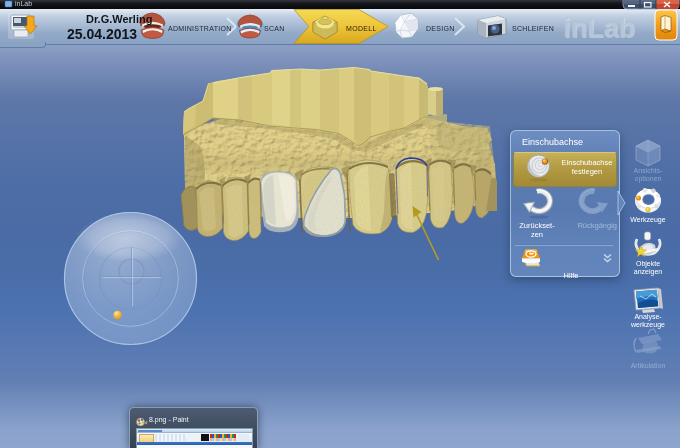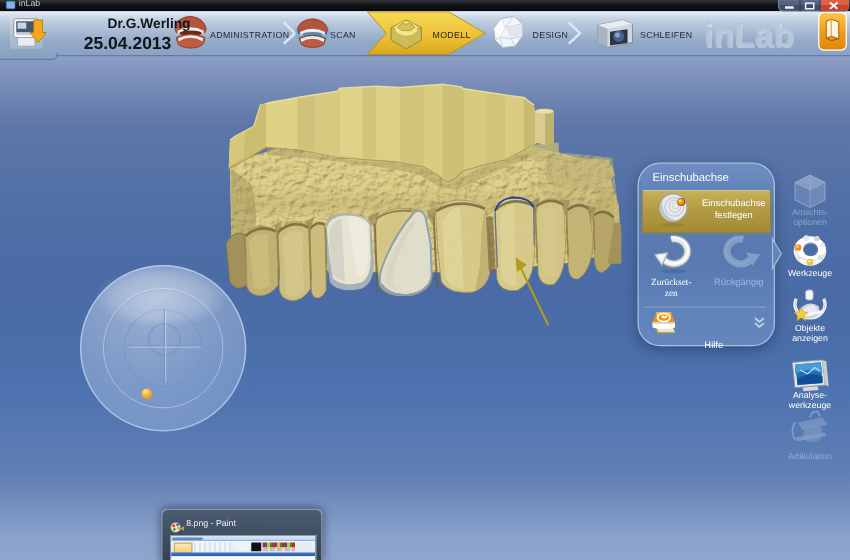--- a/index.html
+++ b/index.html
@@ -10,29 +10,29 @@
   
   #titlebar{left:0;top:0;width:680px;height:9px;background:linear-gradient(to bottom,#33363c 0%,#15161a 40%,#08090c 100%);}
   #titlebar .tname{position:absolute;left:15px;top:0px;color:#c2cbd4;font-size:7px;}
   
   #toolbar{left:0;top:9px;width:680px;height:35px;
     background:linear-gradient(to bottom,#e6edf5 0%,#c3d1e2 18%,#a9bcd4 45%,#92a9c7 70%,#8ba3c3 100%);
     border-bottom:1px solid #5f7dab;}
   #usertab{left:0;top:42px;width:45px;height:5px;background:#8ba3c3;border-bottom:1px solid #5f7dab;border-right:1px solid #5f7dab;border-bottom-right-radius:4px;}
   .navtxt{position:absolute;font-size:7px;color:#1c2430;letter-spacing:0.3px;}
   
-  #panel{left:510px;top:130px;width:108px;height:145px;border-radius:18px;
+  #panel{left:510px;top:130px;width:108px;height:145px;border-radius:6px;
     background:linear-gradient(to bottom,#6e8ec2 0%,#5b7cb2 25%,#587ab0 55%,#6083ba 80%,#6486bc 100%);
     border:1px solid rgba(205,225,245,0.65);box-shadow:0 3px 10px rgba(10,25,50,0.35);}
   #panel .hdr{position:absolute;left:11px;top:6px;color:#fff;font-size:9px;}
   #orange-row{position:absolute;left:2px;top:21px;width:102px;height:33px;border-radius:3px;
     background:linear-gradient(to bottom,#c6b058 0%,#b29b42 45%,#a28a36 100%);
     border:1px solid #96812e;border-top-color:#d9c77c;}
   .prow-label{position:absolute;color:#fff;font-size:7.5px;text-align:center;line-height:9px;}
-  .disabled-label{color:rgba(215,230,248,0.55);}
+  .disabled-label{color:rgba(215,230,248,0.55);text-align:right;}
   
   .sb-label{position:absolute;width:70px;text-align:center;color:#fff;font-size:7px;line-height:8px;}
   .sb-dis{color:rgba(190,210,235,0.55);}
   
   #preview{left:129px;top:407px;width:127px;height:41px;border-radius:5px 5px 0 0;
     background:linear-gradient(to bottom,rgba(74,89,108,0.96),rgba(47,60,76,0.96));
     border:1px solid rgba(160,178,198,0.8);border-bottom:none;box-shadow:0 0 8px rgba(0,10,30,0.5);}
   #preview .ptitle{position:absolute;left:19px;top:8px;color:#f0f4f8;font-size:7px;}
   #pthumb{position:absolute;left:6px;top:20px;width:115px;height:21px;background:#dce8f4;border:1px solid #8899aa;}
 </style>
@@ -349,21 +349,21 @@
       <path d="M102 276.5 L161 276.5 M131.5 247 L131.5 306" stroke="#7290c0" stroke-width="1.1" opacity="0.6"></path>
       <path d="M103 277.6 L161 277.6 M132.6 248 L132.6 306" stroke="#eef5fd" stroke-width="0.9" opacity="0.45"></path>
       <circle cx="117.5" cy="315" r="4.2" fill="url(#ballg)"></circle>
     </g>
   </svg>
 
   <div id="panel" class="abs">
     <div class="hdr">Einschubachse</div>
     <div id="orange-row"></div>
     <div class="prow-label" style="left:50px;top:27px;width:52px;">Einschubachse<br>festlegen</div>
-    <div class="prow-label" style="left:0px;top:90px;width:52px;font-family:Liberation Serif, serif;">Zurückset-<br>zen</div>
+    <div class="prow-label" style="left:0px;top:90px;width:52px;">Zurückset-<br>zen</div>
     <div class="prow-label disabled-label" style="left:54px;top:90px;width:52px;">Rückgängig</div>
     <div style="position:absolute;left:4px;top:113px;width:98px;border-top:1px solid rgba(90,115,160,0.45);border-bottom:1px solid rgba(220,235,250,0.35);"></div>
     <div class="prow-label" style="left:40px;top:140px;width:40px;">Hilfe</div>
     <svg style="position:absolute;left:-10px;top:0;" width="130" height="145" viewBox="-10 0 130 145">
 
       <path d="M107 60 L114 72 L107 84 Z" fill="#6285ba" stroke="rgba(205,225,245,0.65)" stroke-width="1"></path>
 
       <g transform="translate(27.5,35)">
         <circle cx="0" cy="0" r="11" fill="#e9eaec"></circle>
         <circle cx="0" cy="0" r="11" fill="none" stroke="#9fa3a8" stroke-width="1"></circle>

